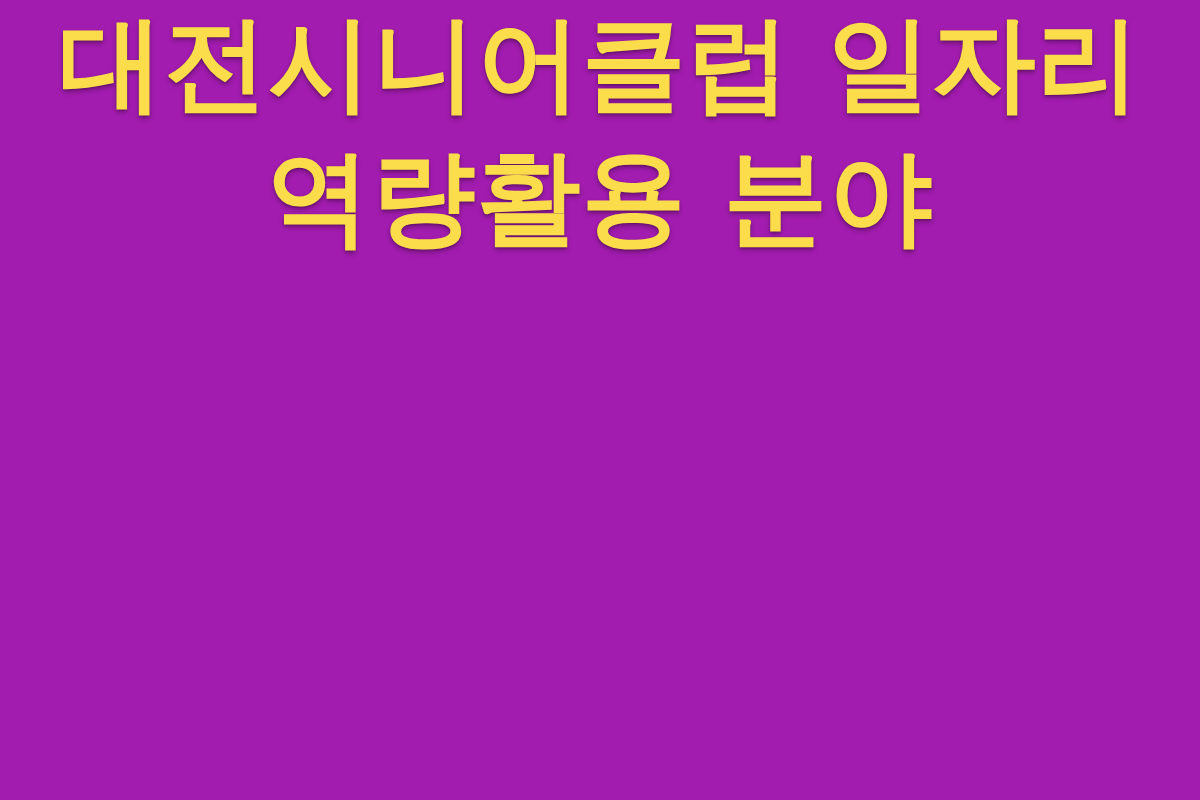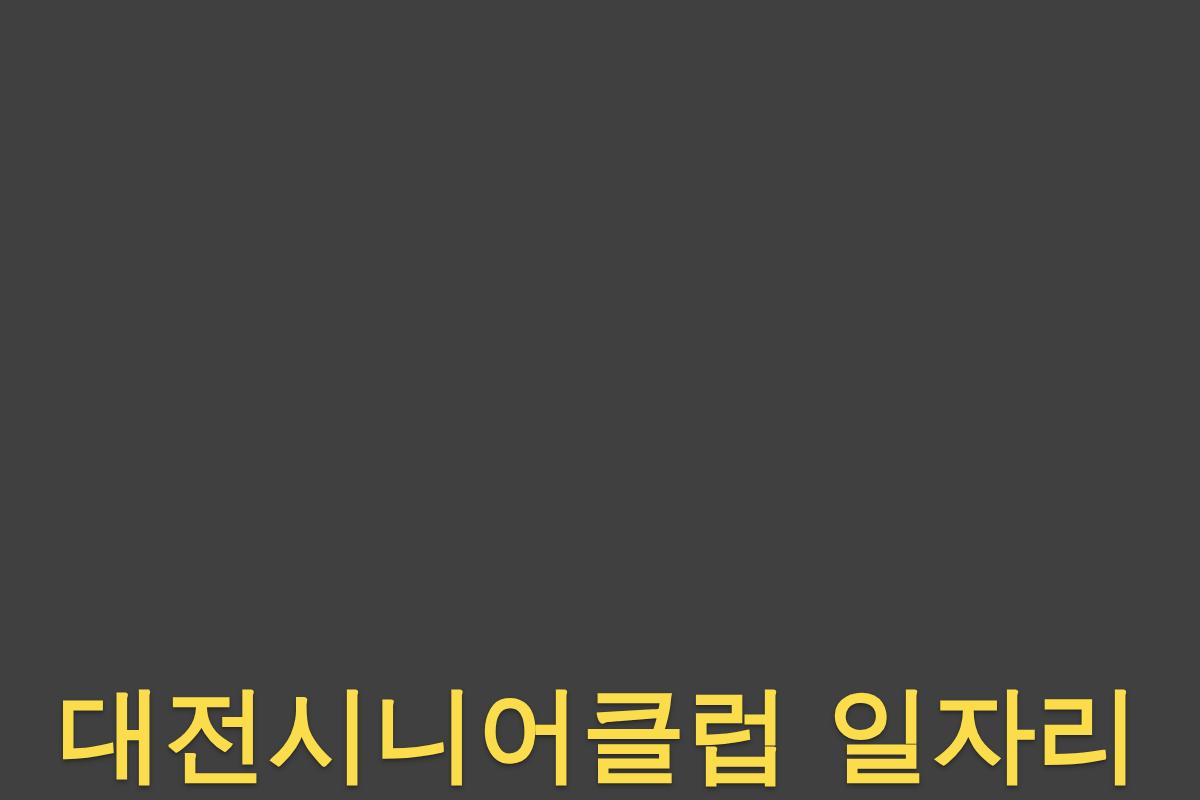--- a/index.html
+++ b/index.html
@@ -14,23 +14,23 @@
     overflow: hidden;
     font-family: "DejaVu Sans", "Liberation Sans", sans-serif;
   }
 
   #banner {
     position: relative;
     box-sizing: border-box;
     width: 1200px;
     height: 800px;
     display: flex;
-    align-items: flex-end;
+    align-items: flex-start;
     justify-content: center;
-    background-color: #404040;
+    background-color: #a21caf;
   }
 
   #headline-block {
     width: 100%;
     text-align: center;
     padding: 0 40px;
     box-sizing: border-box;
     margin-top: -4px;
   }
 
@@ -54,16 +54,17 @@
 </style>
 </head>
 <body>
 
 <div id="banner">
 
   <div id="headline-block">
 
     <span class="headline-line line-1">대전시니어클럽 일자리</span>
 
+    <span class="headline-line line-2">역량활용 분야</span>
 
   </div>
 
 </div>
 
 </body></html>

